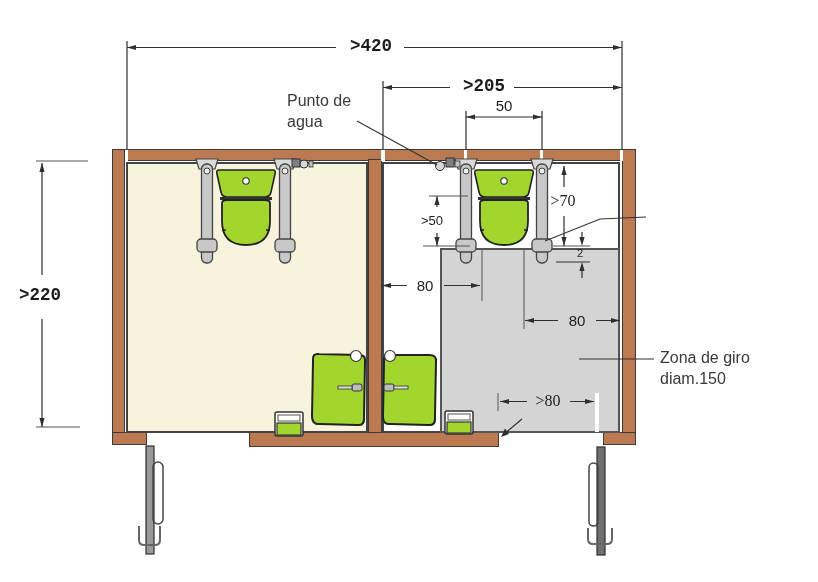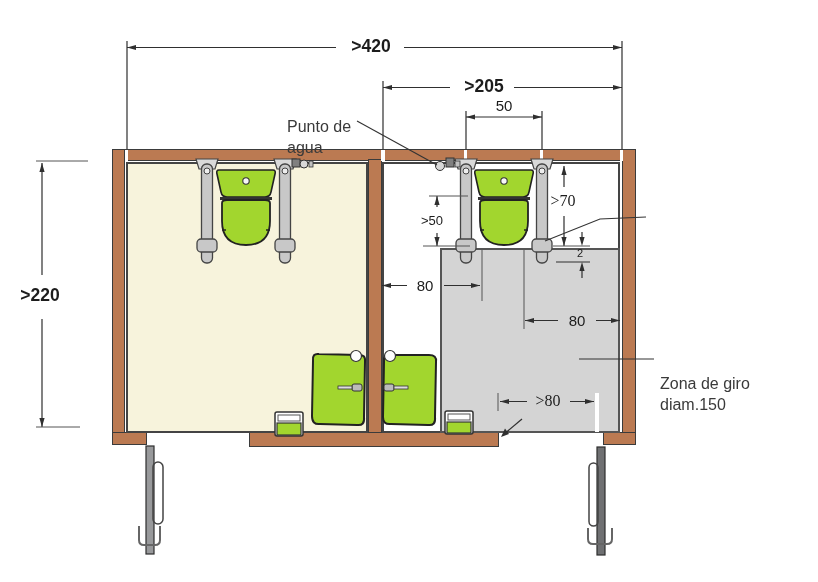--- a/index.html
+++ b/index.html
@@ -8,25 +8,25 @@
   .wall{position:absolute;background:var(--wall,#bb7a52);border:1px solid #3b3b3b;box-sizing:border-box;}
   .room{position:absolute;border:2px solid #444;box-sizing:border-box;}
   .room-left{background:var(--left-floor,#f7f3dc);}
   .room-right{background:var(--right-floor,#ffffff);}
   .turning-zone{position:absolute;background:var(--turning-zone,#d4d4d4);
                 border:2px solid #555;box-sizing:border-box;}
   .tick{position:absolute;top:150px;height:11px;width:3px;background:#fff;}
   svg.overlay{position:absolute;left:0;top:0;pointer-events:none;}
   .dim{position:absolute;transform:translate(-50%,-50%);font-size:15px;color:#1c1c1c;
        white-space:nowrap;line-height:1;}
-  .dim.big{font-weight:bold;font-size:17.5px;}
+  .dim.big{font-weight:bold;font-size:17.5px;font-family:Liberation Mono, monospace;}
   .dim.s13{font-size:13px;}
   .dim.s16{font-size:16px;font-family:Liberation Serif, serif;}
   .dim.s11{font-size:11px;}
-  .note{position:absolute;font-size:16px;color:#3a3a3a;line-height:21px;margin-top:26px;}
+  .note{position:absolute;font-size:16px;color:#3a3a3a;line-height:21px;}
   .green{fill:var(--fixture-green,#a2d62e);}
   .bar{fill:var(--grab-bar,#c8c8c8);}
   .dimline{stroke:#2f2f2f;stroke-width:1.2;fill:none;}
   .thinline{stroke:#555;stroke-width:1;fill:none;}
   .ah{fill:#2f2f2f;stroke:none;}
   .leader{stroke:#333;stroke-width:1.1;fill:none;}
 </style>
 </head>
 <body>
 

